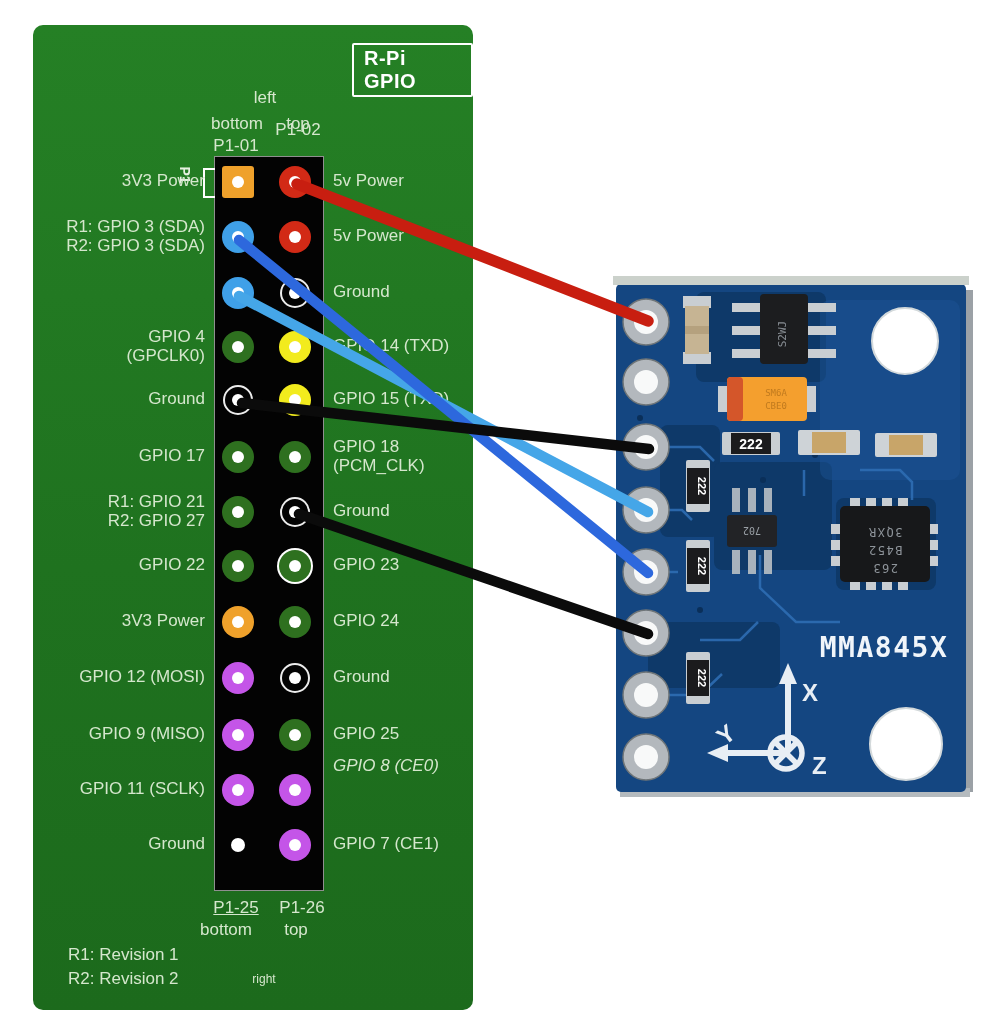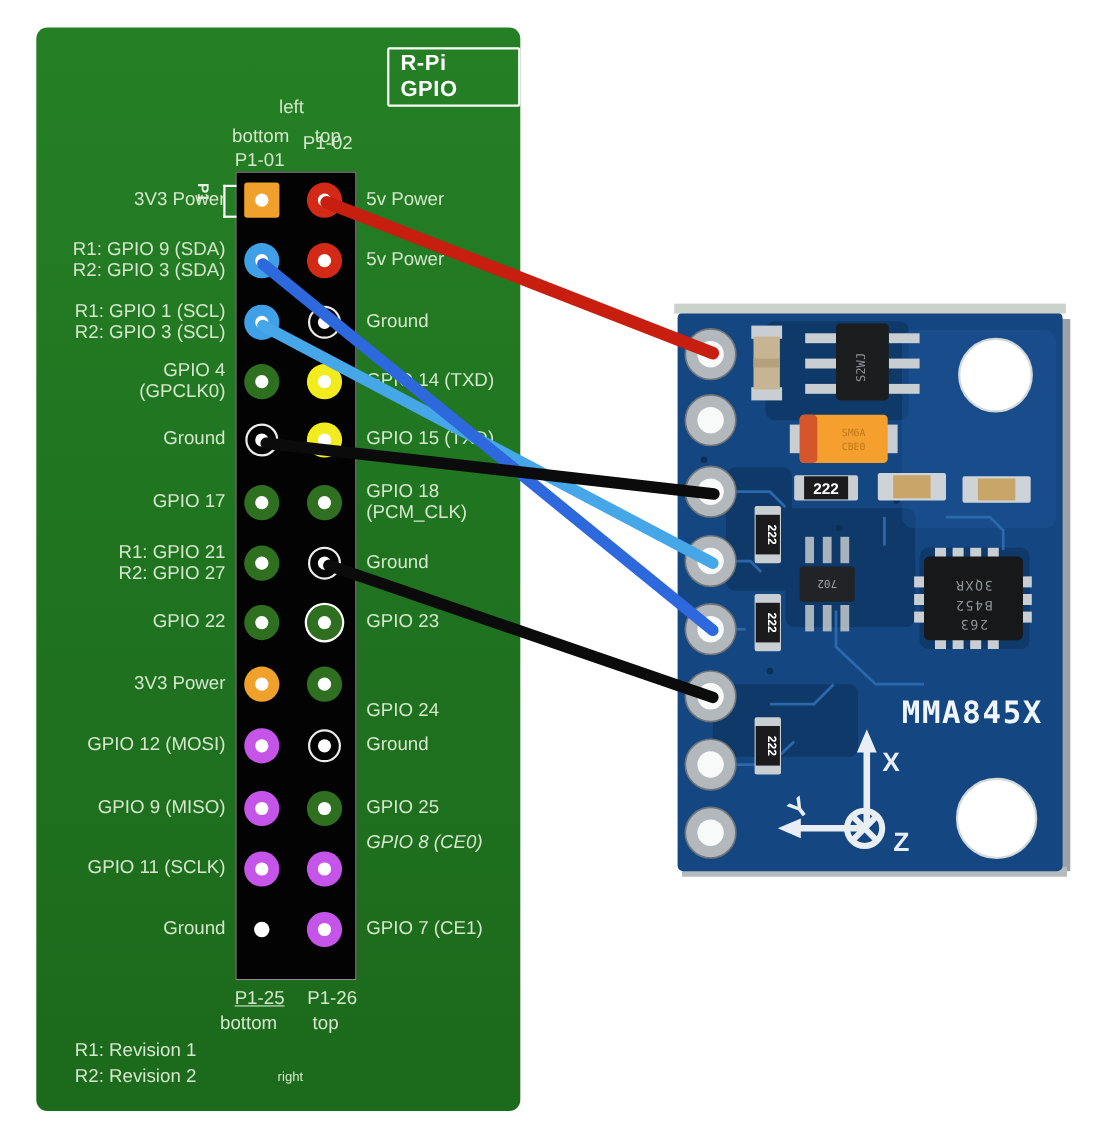--- a/index.html
+++ b/index.html
@@ -60,26 +60,22 @@
 
   <div class="p1txt">P1</div>
   <div class="bk" style="left:203px;top:168px;width:2px;height:30px;"></div>
   <div class="bk" style="left:203px;top:168px;width:12px;height:2px;"></div>
   <div class="bk" style="left:203px;top:196px;width:12px;height:2px;"></div>
 
   <div class="rowlabel left" style="top:171px;">
       <div>3V3 Power</div>
     </div>
   <div class="rowlabel left" style="top:217px;">
-      <div>R1: GPIO 9 (SDA)</div>
+      <div>R1: GPIO 3 (SDA)</div>
       <div>R2: GPIO 3 (SDA)</div>
-    </div>
-  <div class="rowlabel left" style="top:273px;">
-      <div>R1: GPIO 1 (SCL)</div>
-      <div>R2: GPIO 3 (SCL)</div>
     </div>
   <div class="rowlabel left" style="top:327px;">
       <div>GPIO 4</div>
       <div>(GPCLK0)</div>
     </div>
   <div class="rowlabel left" style="top:389px;">
       <div>Ground</div>
     </div>
   <div class="rowlabel left" style="top:446px;">
       <div>GPIO 17</div>
@@ -125,21 +121,21 @@
   <div class="rowlabel right" style="top:437px;">
       <div>GPIO 18</div>
       <div>(PCM_CLK)</div>
     </div>
   <div class="rowlabel right" style="top:501px;">
       <div>Ground</div>
     </div>
   <div class="rowlabel right" style="top:555px;">
       <div>GPIO 23</div>
     </div>
-  <div class="rowlabel right" style="top:636px;text-align:right;">
+  <div class="rowlabel right" style="top:611px;text-align:right;">
       <div>GPIO 24</div>
     </div>
   <div class="rowlabel right" style="top:667px;">
       <div>Ground</div>
     </div>
   <div class="rowlabel right" style="top:724px;">
       <div>GPIO 25</div>
     </div>
   <div class="rowlabel right" style="top:756px;font-style:italic;">
       <div>GPIO 8 (CE0)</div>

